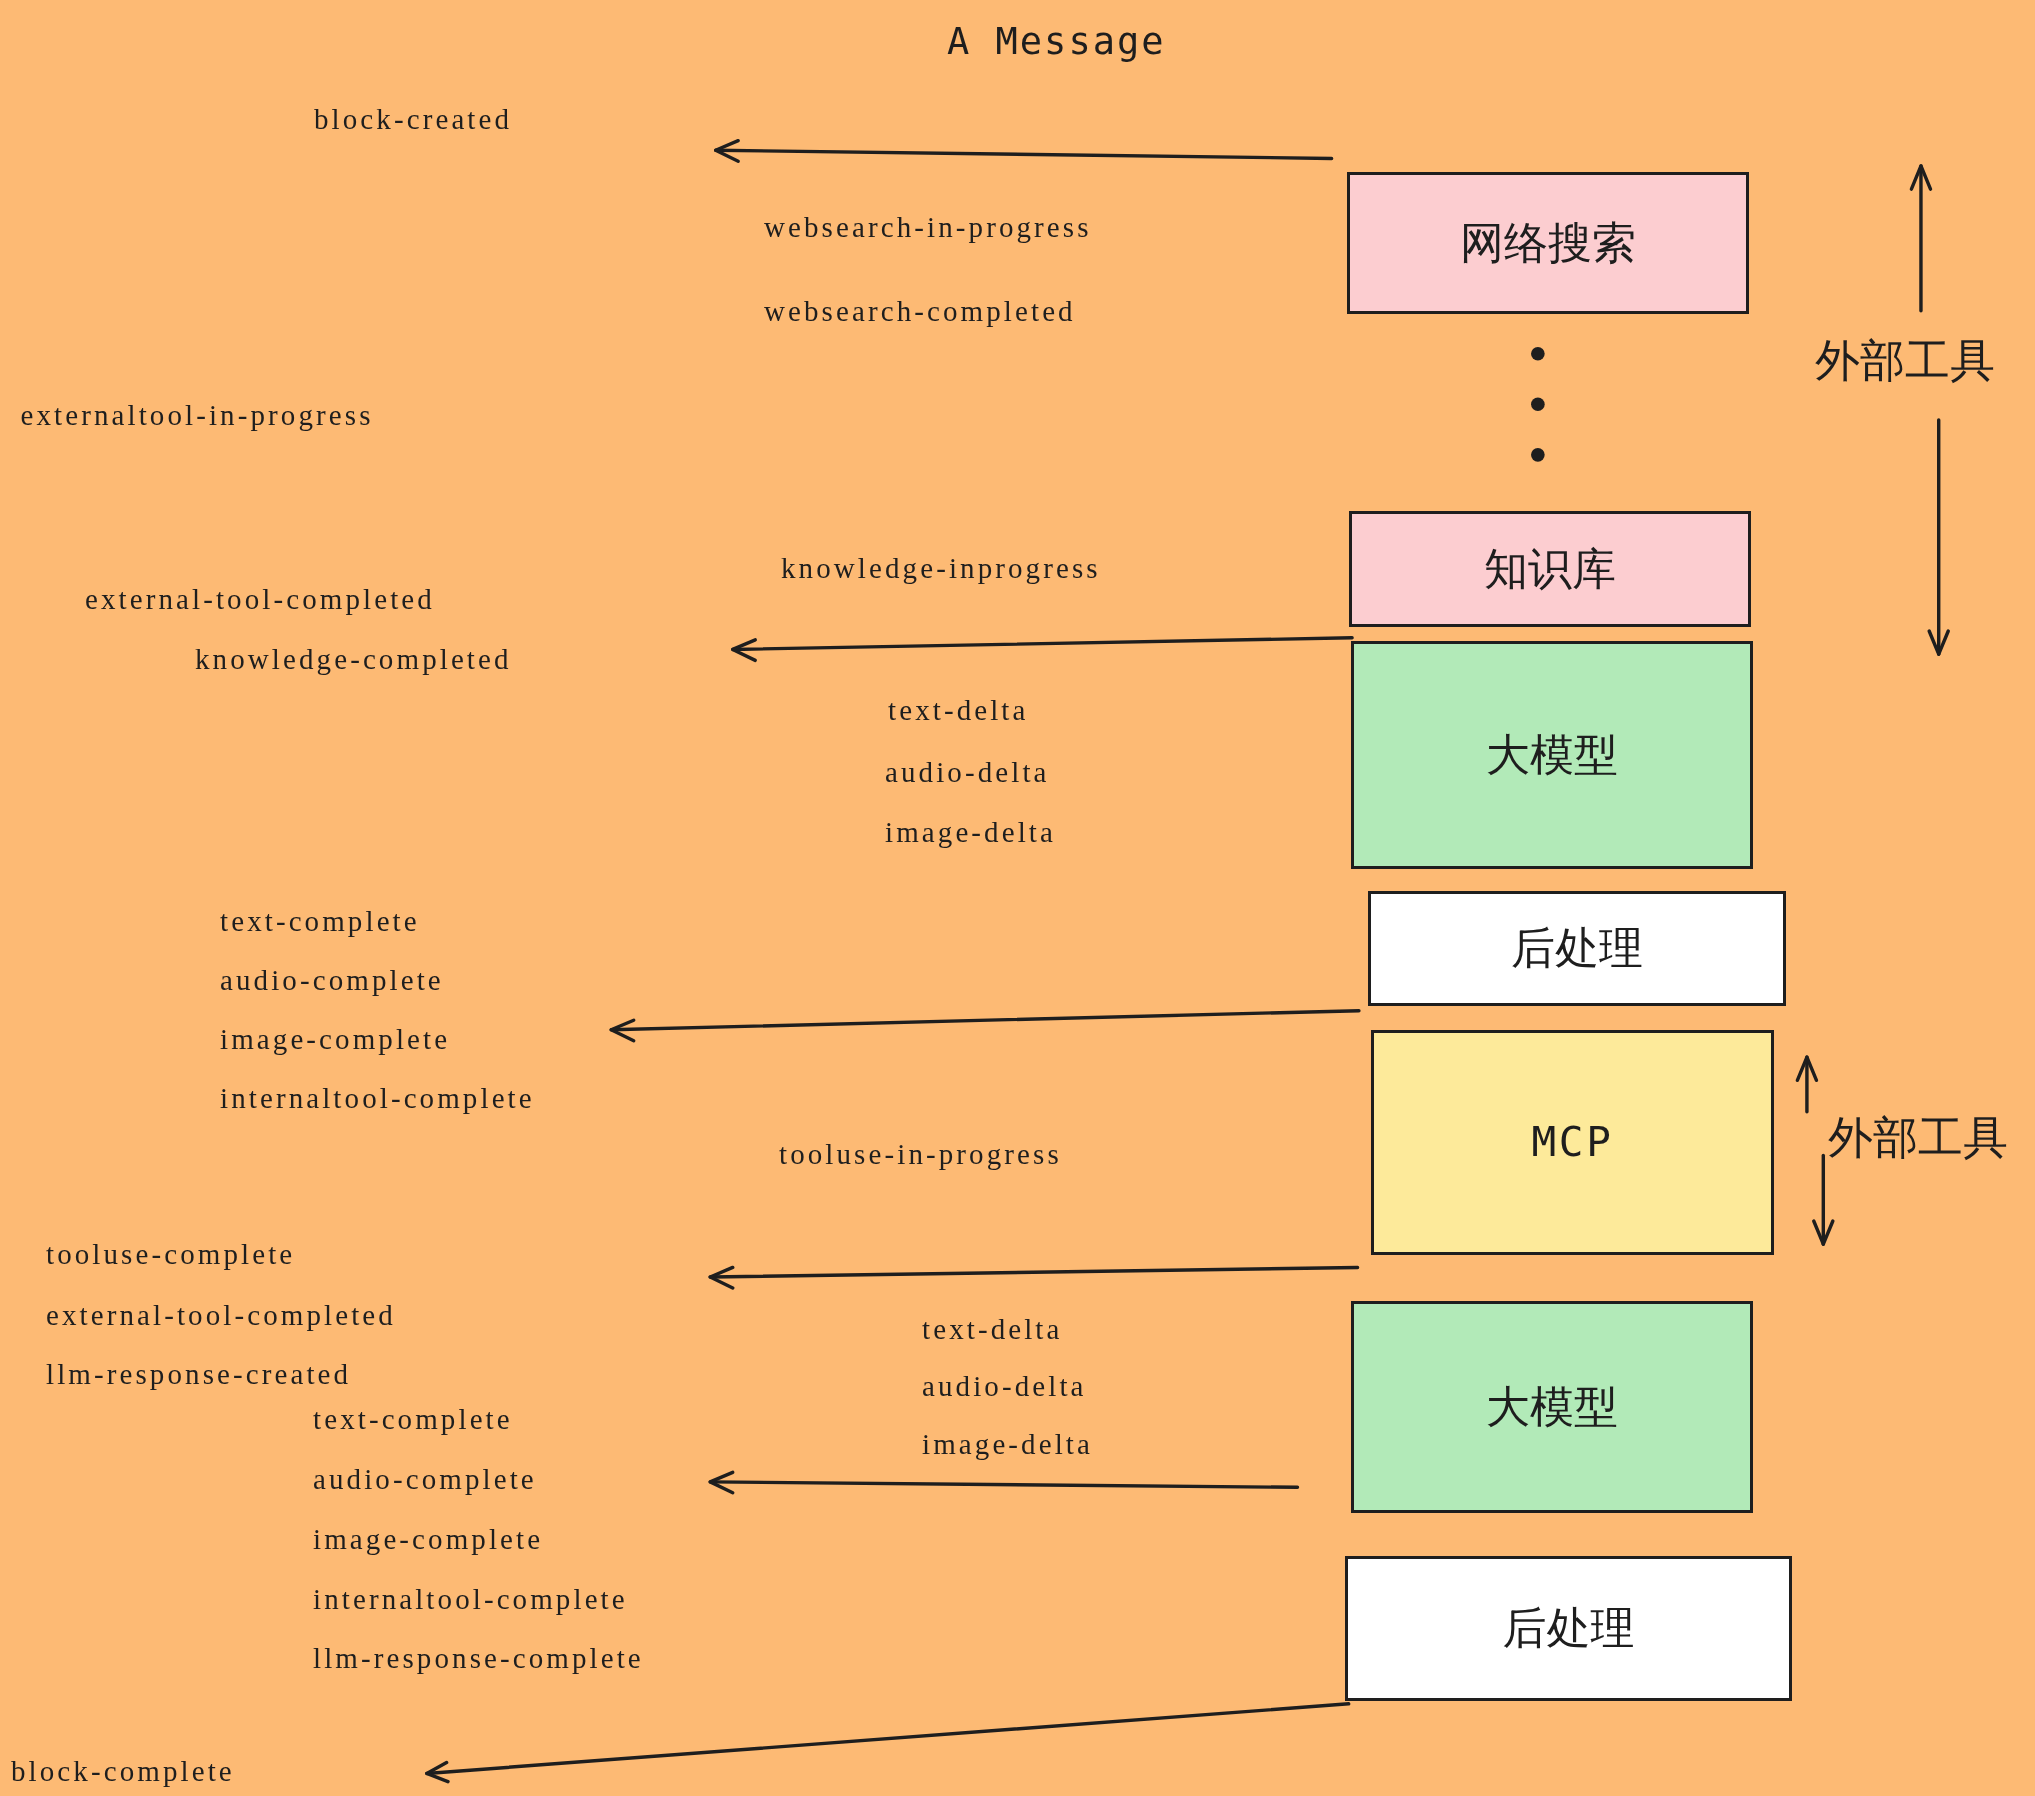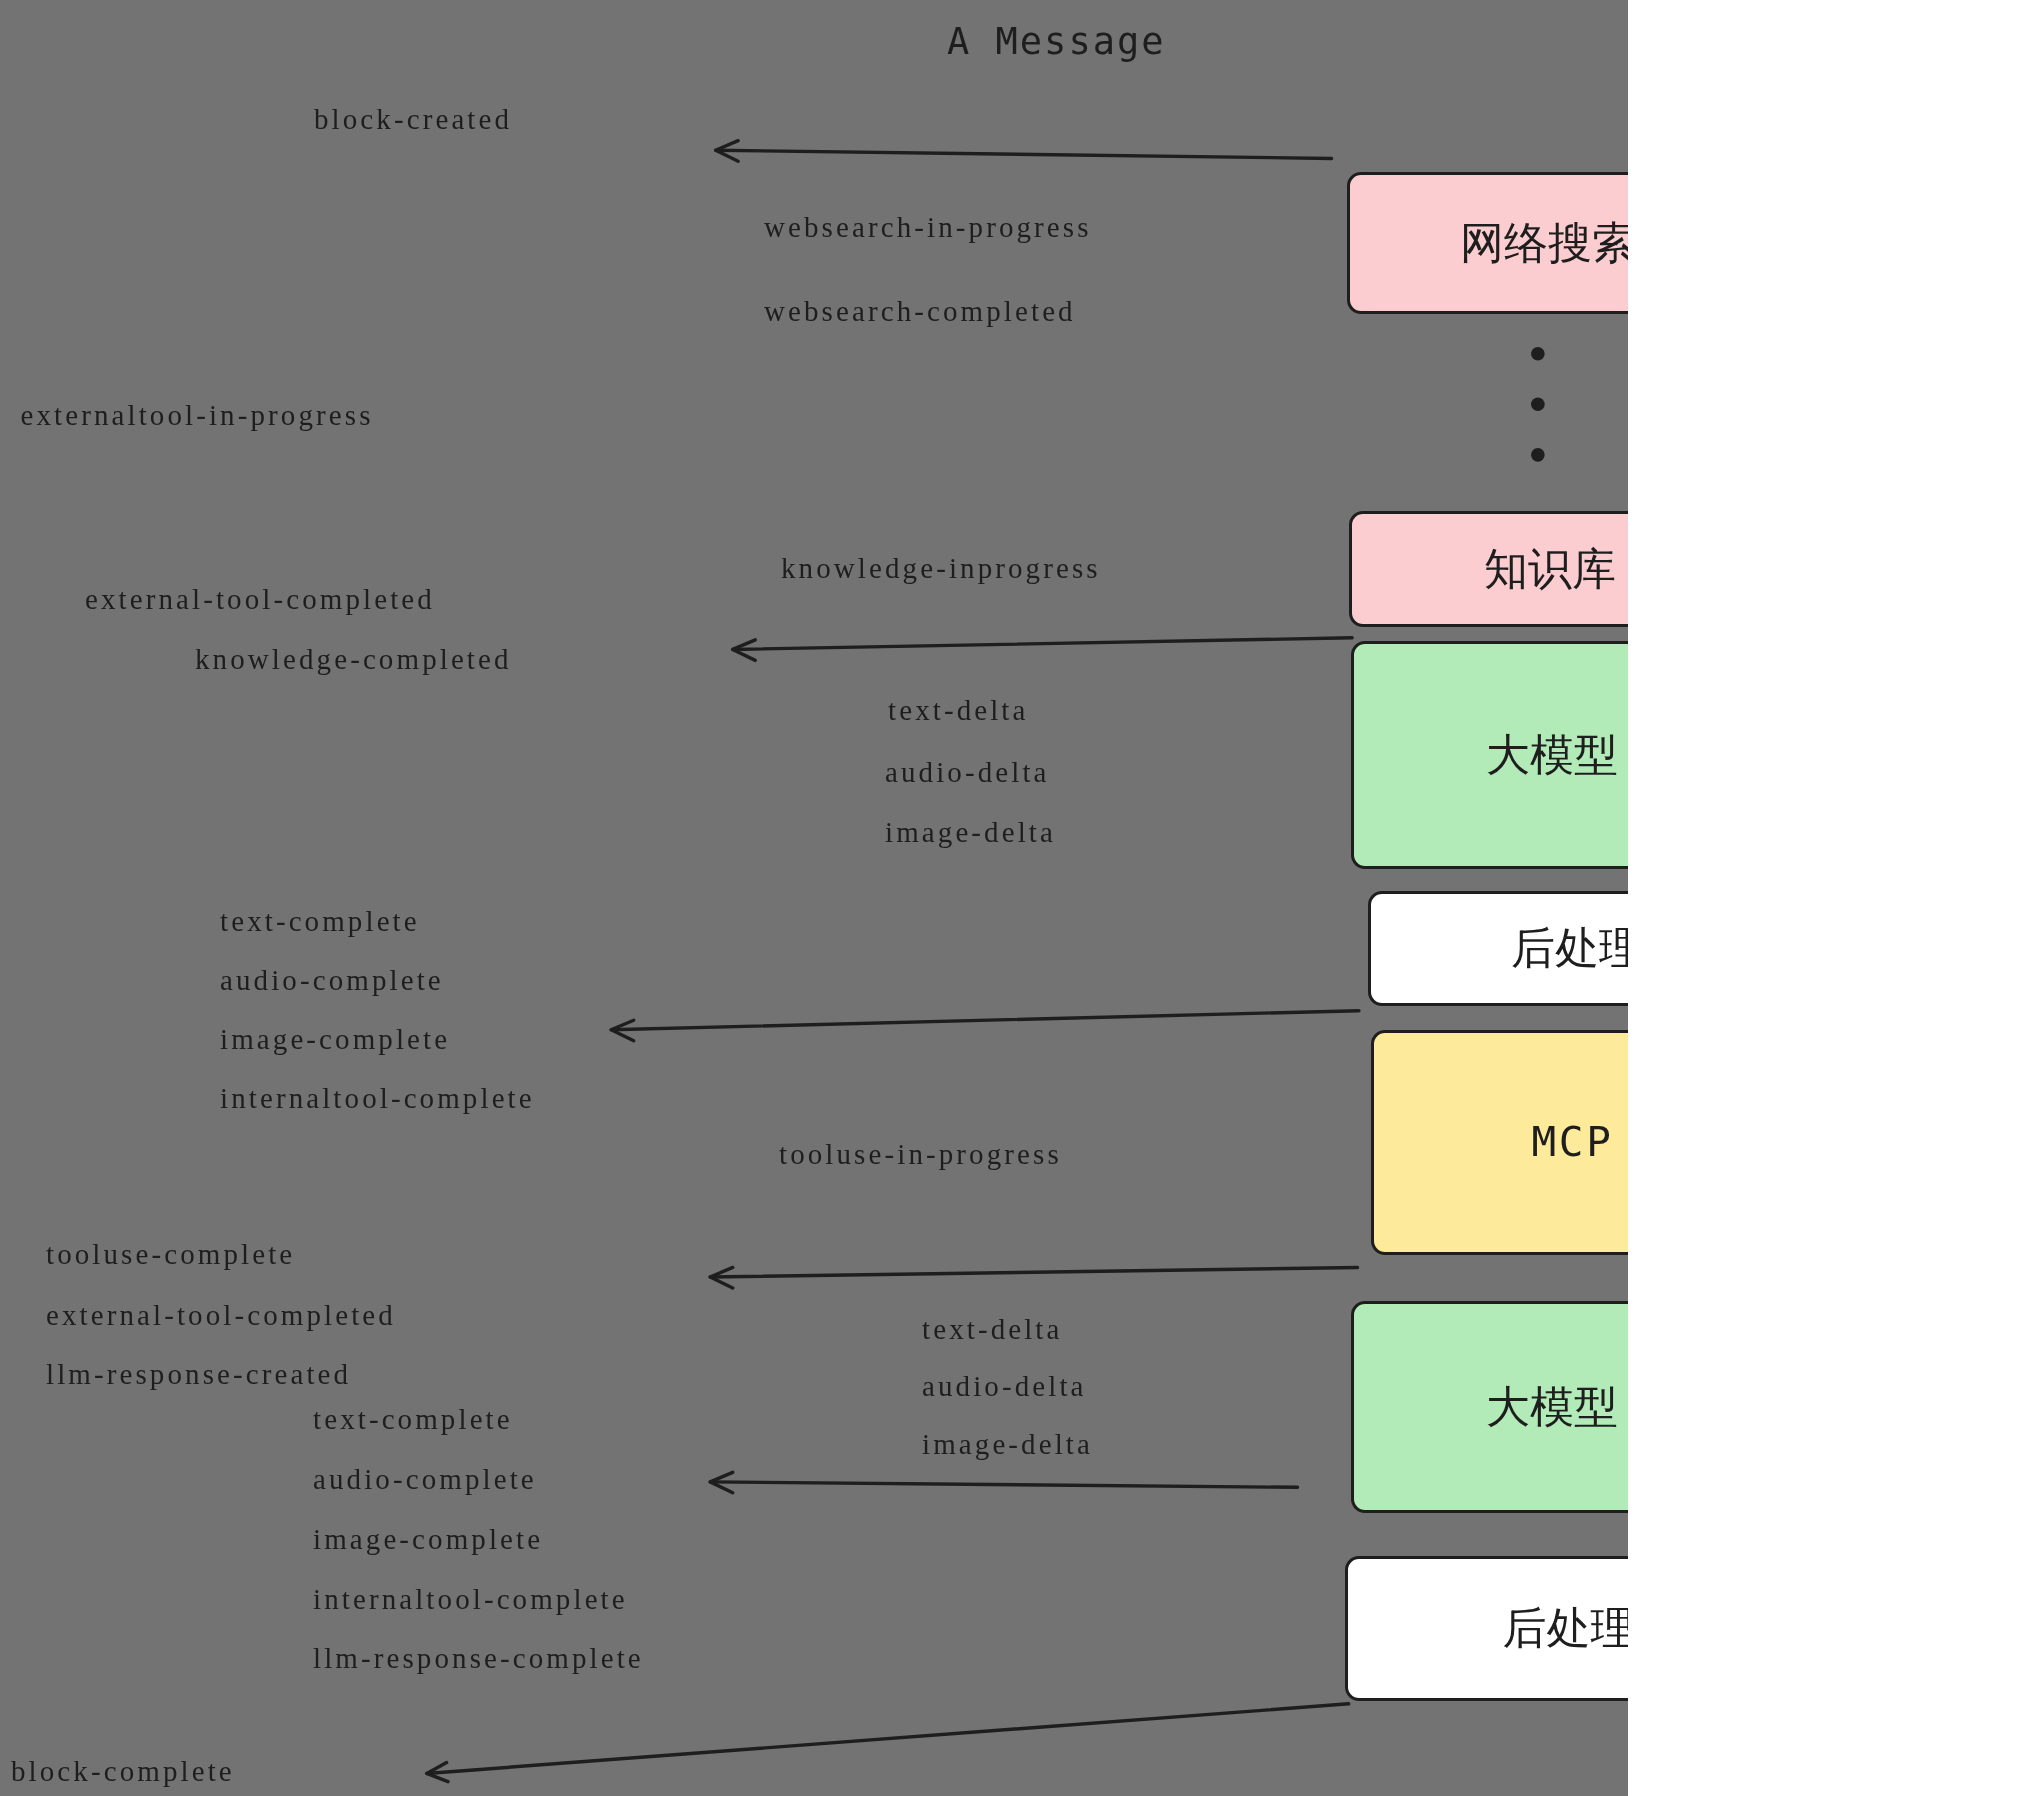--- a/index.html
+++ b/index.html
@@ -1,23 +1,22 @@
 <!DOCTYPE html>
 <html style="font-size:11px"><head>
 <meta charset="utf-8">
 <style>
   html, body { margin: 0; padding: 0; background: #ffffff; }
   #canvas {
     position: relative;
-    width: 1616px;
+    width: 2035px;
     height: 1796px;
-    background: #737373;
+    background: #fdba74;
     overflow: hidden;
     font-family: "DejaVu Sans", "Liberation Sans", sans-serif;
-    padding-left: 12px;
   }
   #arrow-layer { position: absolute; left: 0; top: 0; }
   .ev {
     position: absolute;
     white-space: nowrap;
     color: #1e1e1e;
     font-family: Liberation Serif, serif;
     font-size: 29px;
     line-height: 46px;
     letter-spacing: 3.1px;
@@ -28,21 +27,21 @@
     color: #1e1e1e;
     font-family: "DejaVu Sans Mono", "Liberation Mono", monospace;
     font-size: 37px;
     line-height: 42px;
     letter-spacing: 2px;
   }
   .box {
     position: absolute;
     box-sizing: border-box;
     border: 3.4px solid #1e1e1e;
-    border-radius: 14px;
+    border-radius: 0;
     display: flex;
     align-items: center;
     justify-content: center;
   }
   .box.pink   { background: #fccdd0; }
   .box.green  { background: #b2eab8; }
   .box.yellow { background: #fdea9a; margin-left: 12px; }
   .box.white  { background: #ffffff; }
   .box .lbl {
     color: #1e1e1e;

